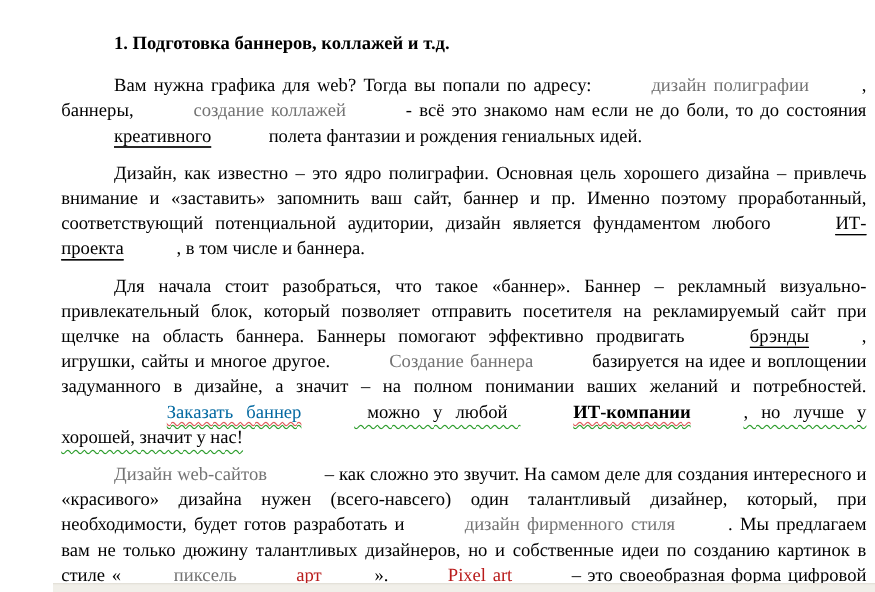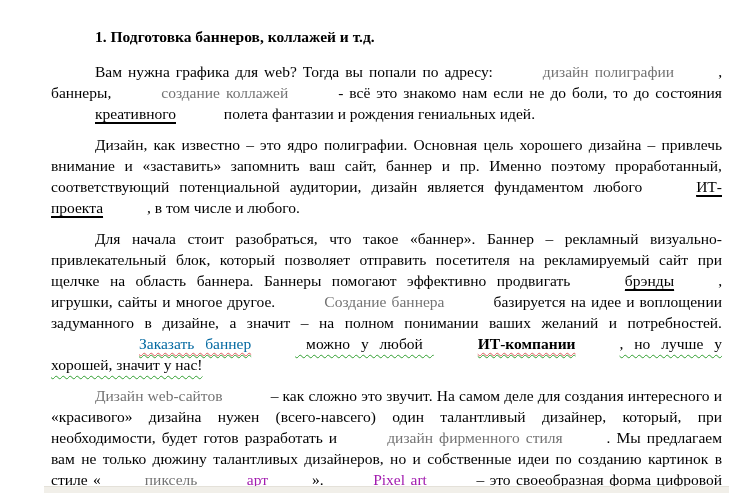--- a/index.html
+++ b/index.html
@@ -39,21 +39,21 @@
     border-bottom: 1px solid currentColor;
     text-decoration-line: underline;
     text-decoration-style: wavy;
     text-decoration-color: #e05b5b;
     text-decoration-thickness: 1px;
     text-underline-offset: 4px;
     text-decoration-skip-ink: none;
     text-decoration: underline;
   }
   .run-red-u-spell {
-    color: #a21caf;
+    color: #b91c1c;
     border-bottom: 1px solid currentColor;
     text-decoration-line: underline;
     text-decoration-style: wavy;
     text-decoration-color: #e05b5b;
     text-decoration-thickness: 1px;
     text-underline-offset: 4px;
     text-decoration-skip-ink: none;
   }
   .run-red-spell {
     color: #0369a1;
@@ -88,18 +88,18 @@
     background: #f1efe9;
     border-top: 1px solid #e4e1d9;
   }
 </style>
 </head>
 <body>
 
 <div class="doc">
   <h1 class="heading"><span class="run-text">1. Подготовка баннеров, коллажей и т.д.</span></h1>
   <p class="para"><span class="run-text">Вам нужна графика для web? Тогда вы попали по адресу:  </span><span class="run-red">дизайн полиграфии</span><span class="run-text">, баннеры, </span><span class="run-red">создание коллажей</span><span class="run-text">  - всё это знакомо нам если не до боли, то до состояния </span><span class="run-u-spell">креативного</span><span class="run-text"> полета фантазии и рождения гениальных идей.</span></p>
-  <p class="para"><span class="run-text">Дизайн, как известно  – это ядро полиграфии. Основная цель хорошего дизайна – привлечь внимание и «заставить» запомнить ваш сайт, баннер и пр.  Именно поэтому проработанный, соответствующий потенциальной аудитории, дизайн является фундаментом любого </span><span class="run-u-spell">ИТ-проекта</span><span class="run-text">, в том числе и любого.</span></p>
+  <p class="para"><span class="run-text">Дизайн, как известно  – это ядро полиграфии. Основная цель хорошего дизайна – привлечь внимание и «заставить» запомнить ваш сайт, баннер и пр.  Именно поэтому проработанный, соответствующий потенциальной аудитории, дизайн является фундаментом любого </span><span class="run-u-spell">ИТ-проекта</span><span class="run-text">, в том числе и баннера.</span></p>
   <p class="para"><span class="run-text">Для начала стоит разобраться, что такое «баннер».  Баннер – рекламный визуально-привлекательный блок, который позволяет отправить посетителя на рекламируемый сайт при щелчке на область баннера. Баннеры помогают эффективно продвигать </span><span class="run-u-spell">брэнды</span><span class="run-text">, игрушки, сайты и многое другое. </span><span class="run-red">Создание баннера</span><span class="run-text"> базируется  на идее и воплощении задуманного  в дизайне, а значит – на полном понимании ваших желаний и потребностей. </span><span class="run-grammar"><span class="run-red-spell">Заказать баннер</span><span class="run-text"> можно у  любой </span><span class="run-spell">ИТ-компании</span><span class="run-text">, но лучше у хорошей, значит у нас!</span></span></p>
   <p class="para"><span class="run-red">Дизайн web-сайтов</span><span class="run-text"> – как сложно это звучит. На самом деле для создания интересного и  «красивого» дизайна нужен (всего-навсего) один талантливый дизайнер, который, при необходимости, будет готов разработать и </span><span class="run-red">дизайн фирменного стиля</span><span class="run-text">. Мы предлагаем вам не только дюжину талантливых дизайнеров, но и собственные идеи по созданию картинок в стиле «</span><span class="run-red">пиксель </span><span class="run-red-u-spell">арт</span><span class="run-text">». </span><span class="run-red-u-spell">Pixel art</span><span class="run-text"> – это своеобразная форма цифровой живописи, позволяющая создавать «точечные» шедевры. Кстати, в этом</span></p>
 </div>
 
 <div class="bottom-strip"></div>
 
 </body></html>

